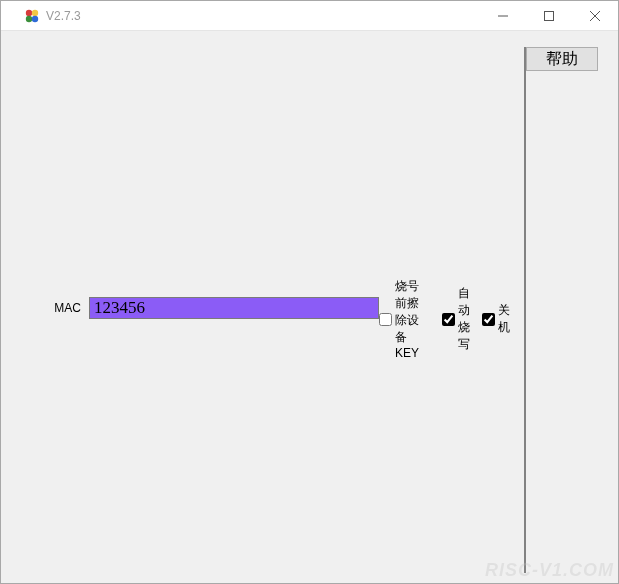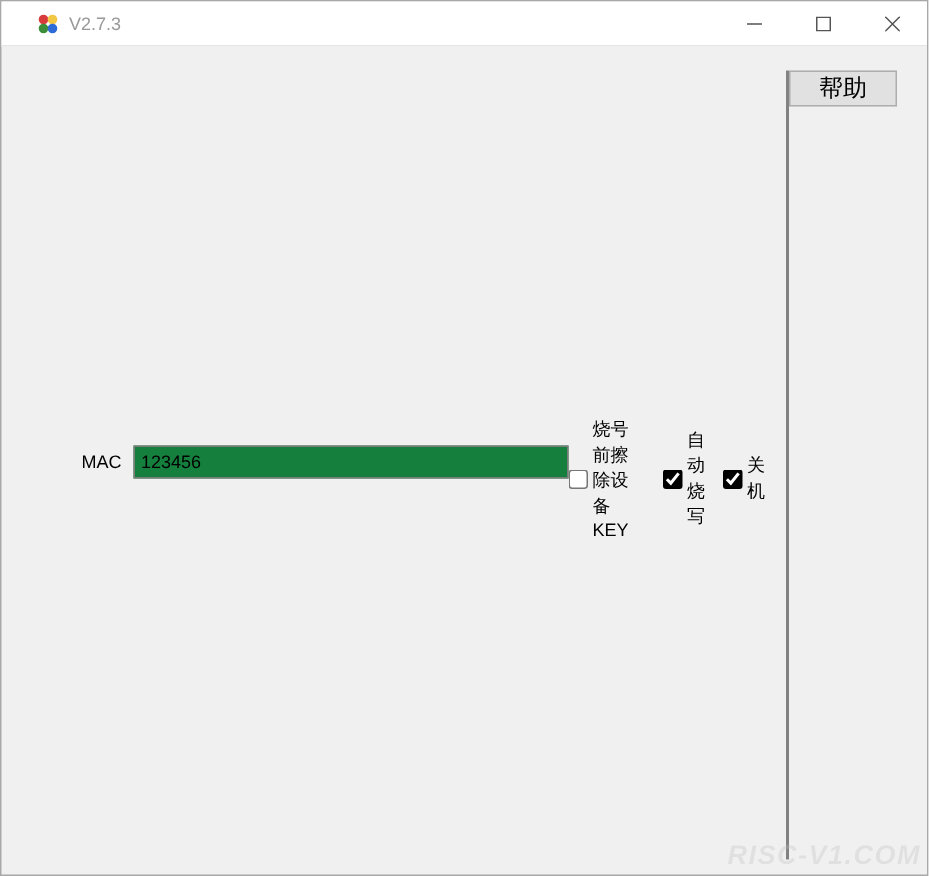--- a/index.html
+++ b/index.html
@@ -34,23 +34,23 @@
       display: flex; align-items: center; margin-bottom: 14px;
     }
     .form-row .lbl {
       width: 60px; text-align: right; margin-right: 8px;
       color: #000; font-size: 12px;
     }
     .form-row input[type=text] {
       width: 290px; height: 22px;
       border: 1px solid #7a7a7a;
       padding: 2px 4px;
-      font-size: 12px;
-      font-family: Liberation Sans, sans-serif;
-      background: #15803d;
+      font-size: 17px;
+      font-family: Liberation Serif, serif;
+      background: #8b5cf6;
     }
     .checkrow {
       display: flex; justify-content: flex-end; gap: 12px;
       margin: 18px 14px 10px 0;
       align-items: center;
     }
     .chk { display: flex; align-items: center; gap: 3px; font-size: 12px; }
     .chk input { width: 13px; height: 13px; accent-color: #000; }
     .logbox {
       flex: 1;

